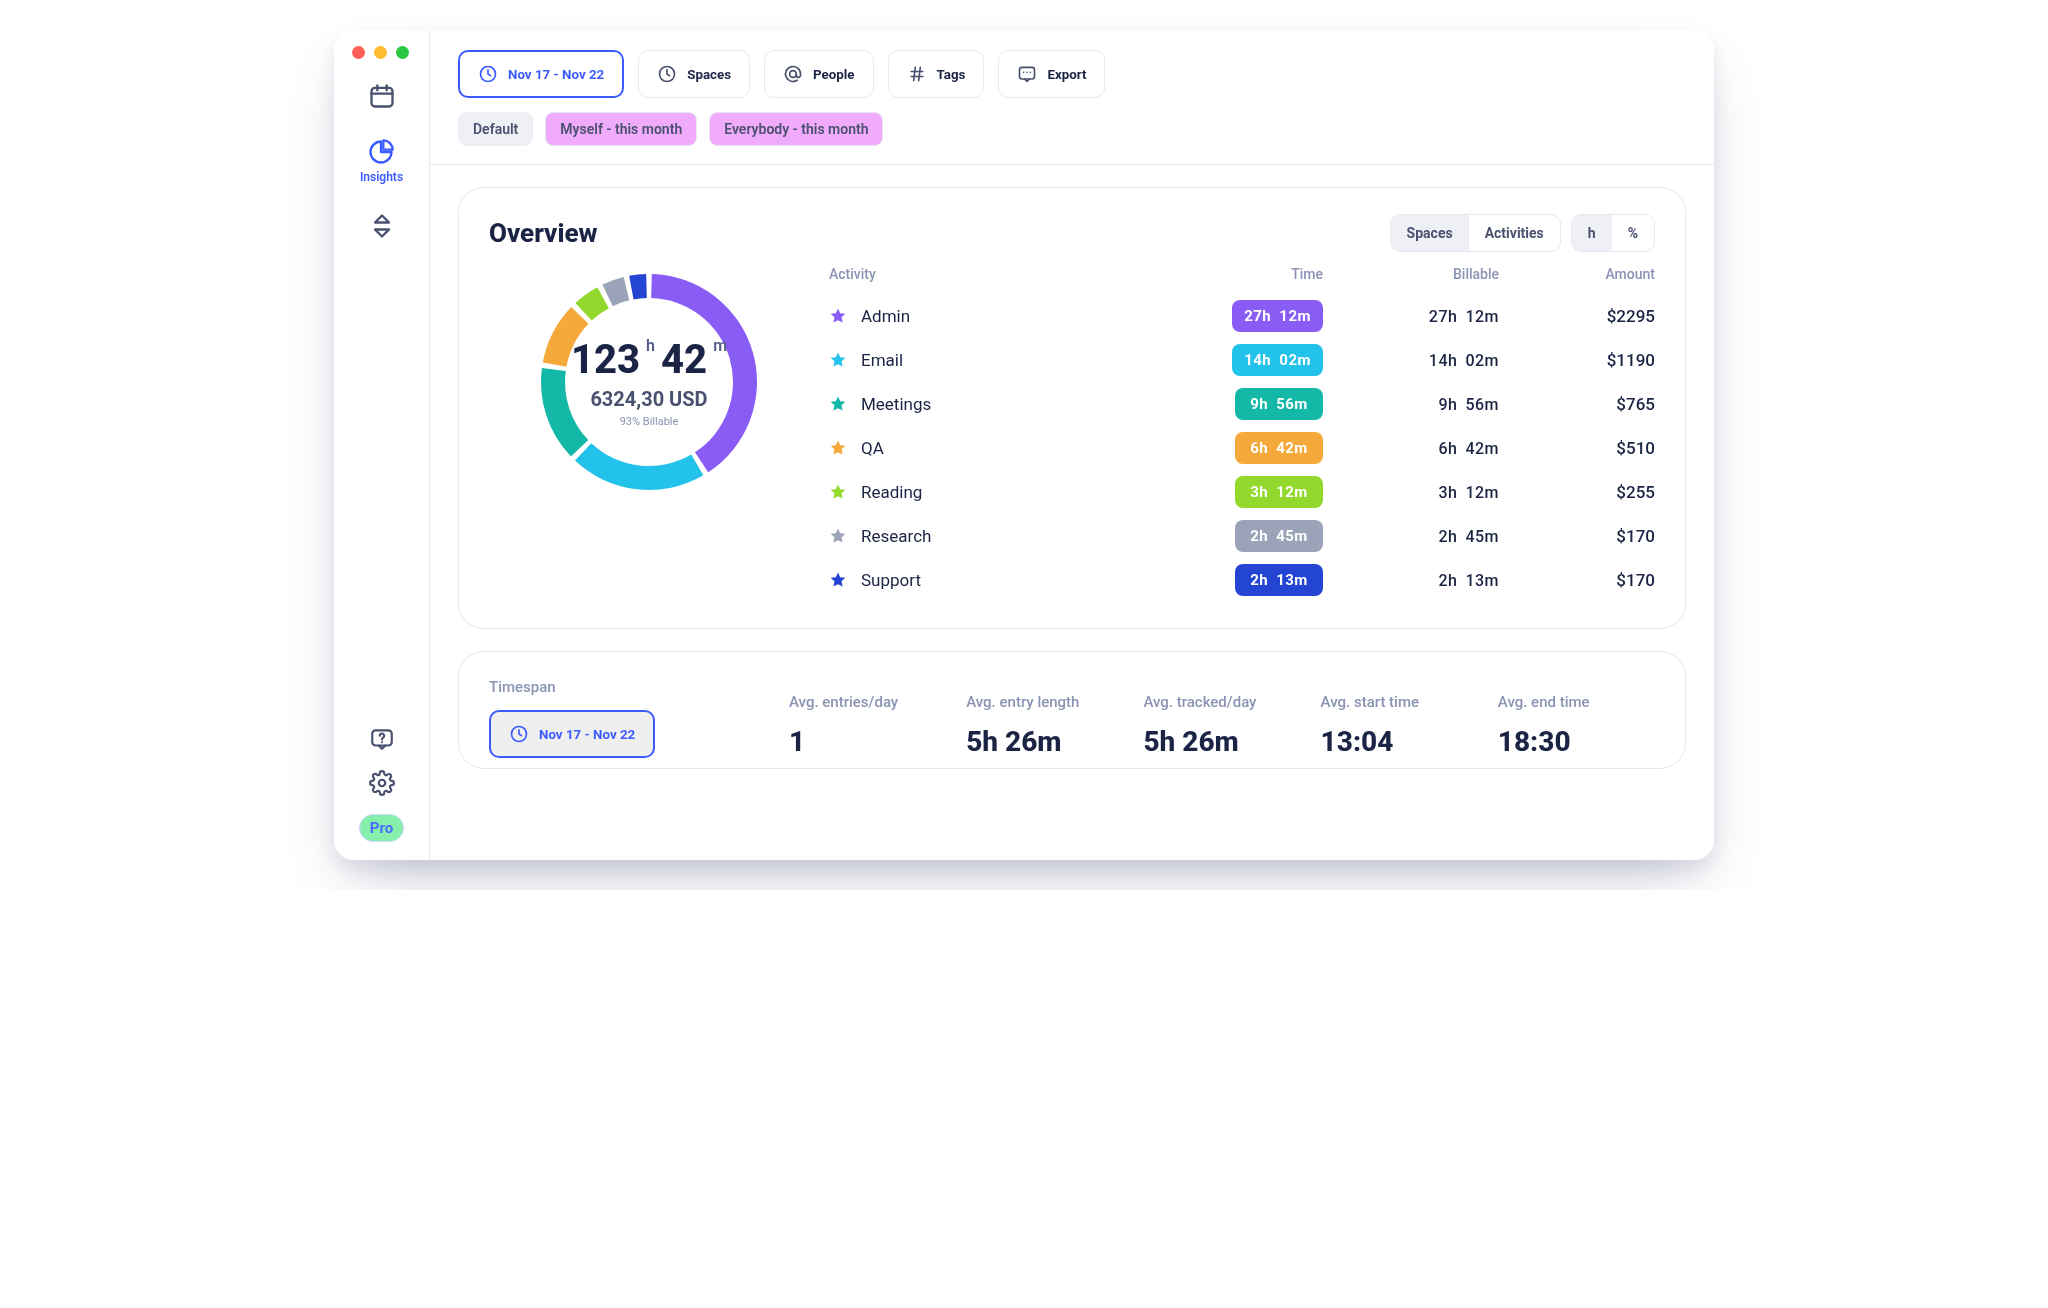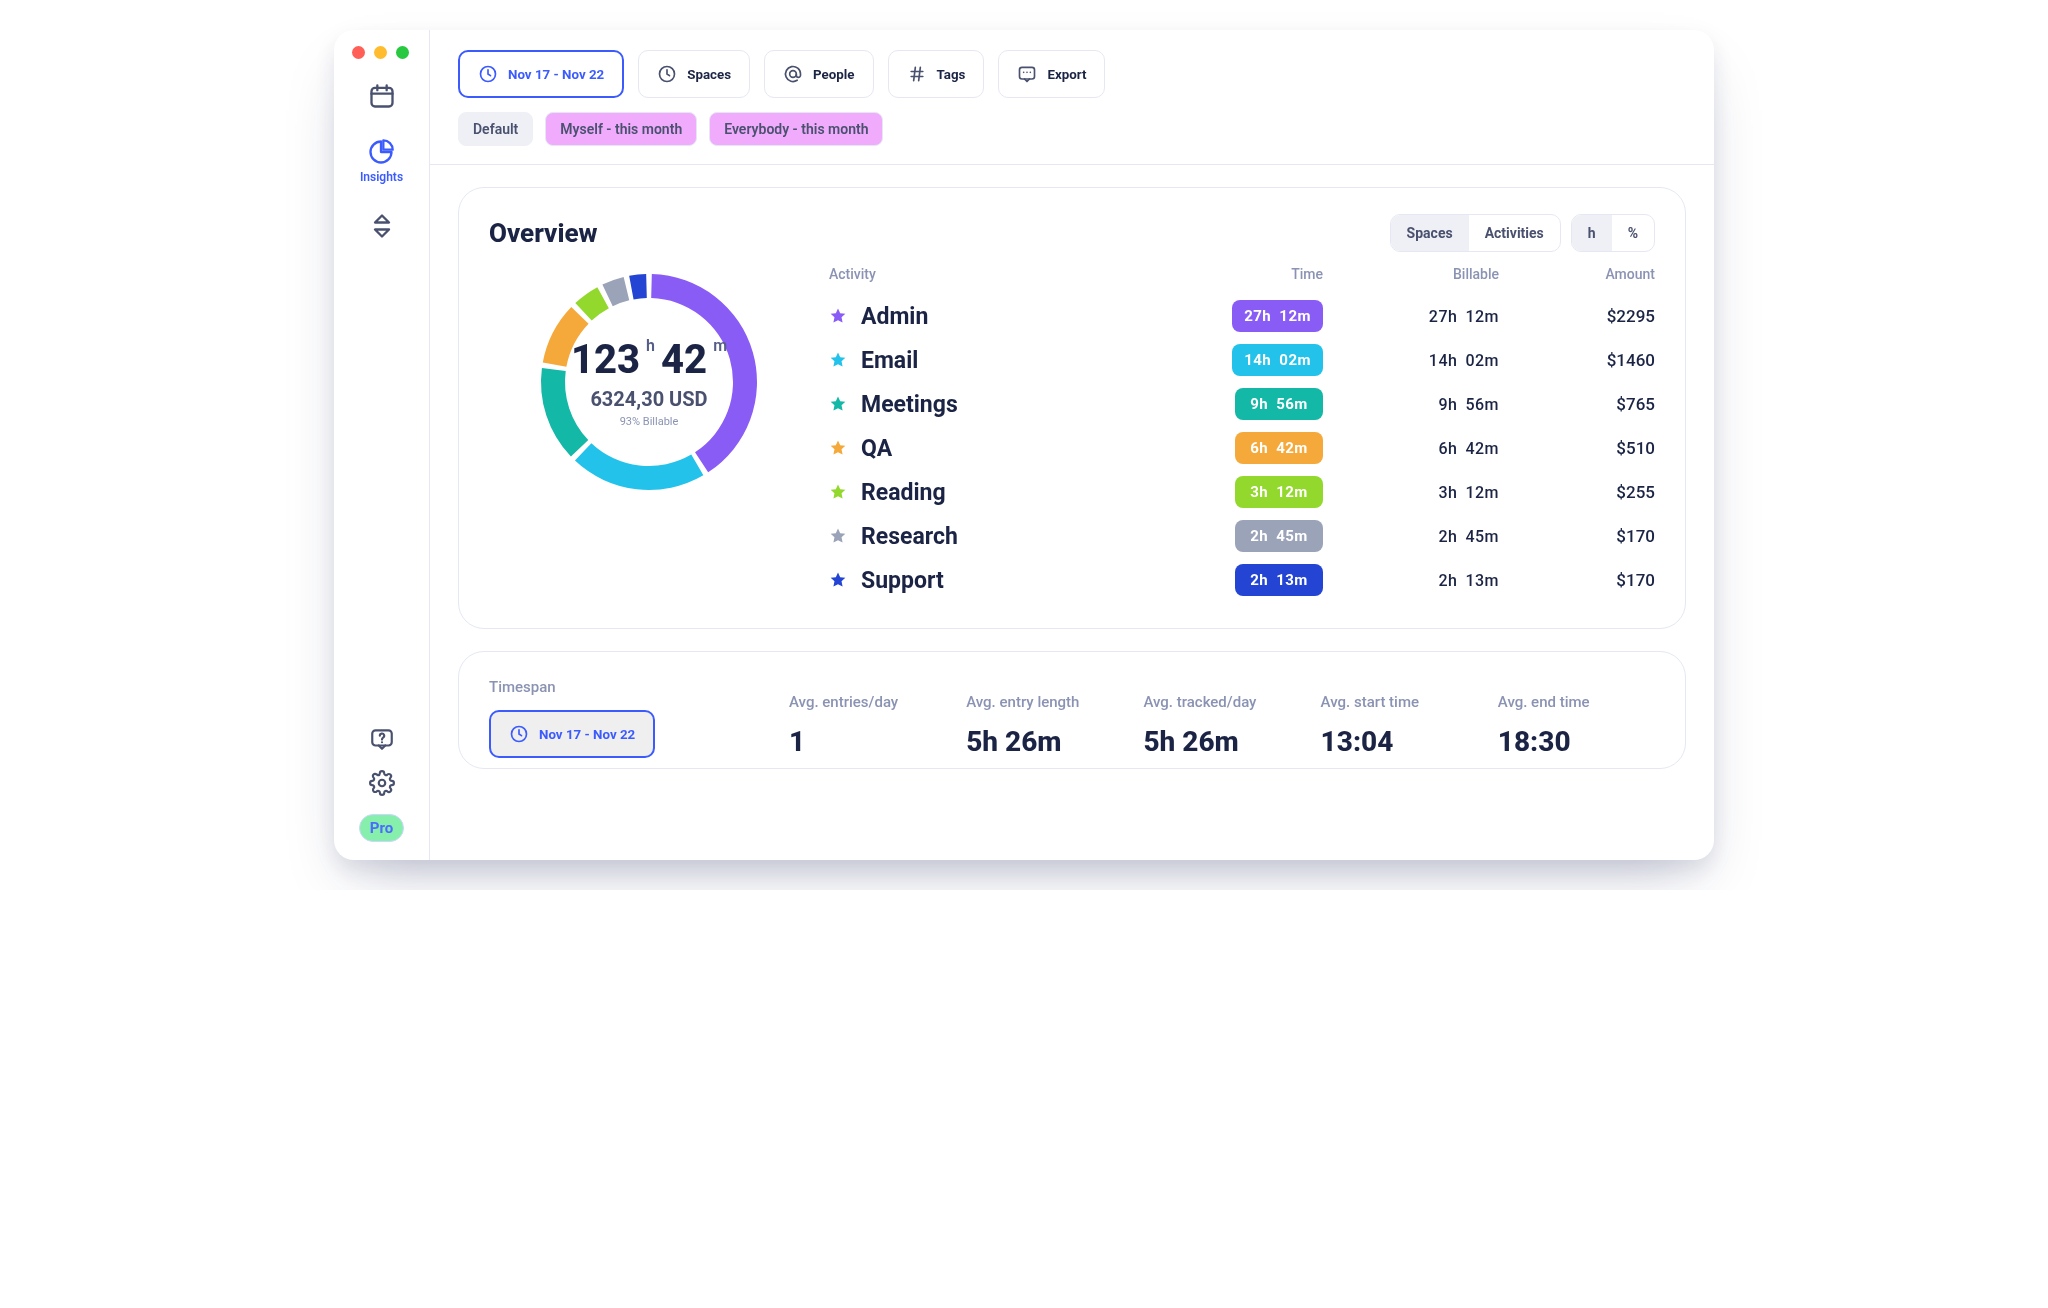--- a/index.html
+++ b/index.html
@@ -68,21 +68,21 @@
   .dc-amount{font-size:20px;font-weight:700;color:#4a516f;margin-top:4px}
   .dc-bill{font-size:11px;color:var(--muted);margin-top:4px}
 
   .table{flex:1}
   .thead,.trow{display:grid;grid-template-columns:1fr 140px 160px 140px;align-items:center;gap:16px}
   .thead{color:var(--muted);font-size:14px;font-weight:500;padding:4px 0 12px}
   .th-right{text-align:right}
   .trow{height:44px}
   .act-cell{display:flex;align-items:center;gap:14px}
   .star{width:18px;height:18px;display:inline-block}
-  .act-name{font-weight:700;color:var(--ink);font-size:23px}
+  .act-name{font-weight:400;color:var(--ink);font-size:17px}
   .time-pill{display:inline-flex;align-items:center;justify-content:center;height:32px;padding:0 12px;border-radius:8px;color:#fff;font-weight:700;font-size:15px;min-width:88px;letter-spacing:.5px}
   .time-pill .sp{display:inline-block;width:8px}
   .bill-cell{text-align:right;color:var(--ink);font-weight:500;font-size:16px;letter-spacing:.5px}
   .bill-cell .sp{display:inline-block;width:8px}
   .amt-cell{text-align:right;color:var(--ink);font-weight:500;font-size:17px}
   .time-cell-wrap{display:flex;justify-content:flex-end}
   .trends-grid{display:grid;grid-template-columns:280px repeat(5,1fr);gap:20px;align-items:end}
   .tlabel{font-size:15px;color:var(--muted);font-weight:500;margin-bottom:14px}
   .tval{font-size:28px;font-weight:800;color:var(--ink)}
   .date-outline{display:inline-flex;align-items:center;gap:10px;height:48px;padding:0 18px;border:2px solid var(--primary);border-radius:10px;color:var(--primary);font-weight:700;cursor:pointer}
@@ -252,21 +252,21 @@
     <div class="act-cell">
                       <svg class="star" viewBox="0 0 24 24">
                         <path fill="#22c2ea" d="M12 2l2.9 6.3 6.9.8-5.1 4.7 1.4 6.8L12 17.8 5.9 20.6l1.4-6.8L2.2 9.1l6.9-.8L12 2z"></path>
                       </svg>
                       <span class="act-name">Email</span>
                     </div>
     <div class="time-cell-wrap">
                       <span class="time-pill" style="background:#22c2ea">14h<span class="sp"></span>02m</span>
                     </div>
     <div class="bill-cell">14h<span class="sp"></span>02m</div>
-    <div class="amt-cell">$1460</div>
+    <div class="amt-cell">$1190</div>
                   </div>
                   <div class="trow">
     <div class="act-cell">
                       <svg class="star" viewBox="0 0 24 24">
                         <path fill="#14b8a6" d="M12 2l2.9 6.3 6.9.8-5.1 4.7 1.4 6.8L12 17.8 5.9 20.6l1.4-6.8L2.2 9.1l6.9-.8L12 2z"></path>
                       </svg>
                       <span class="act-name">Meetings</span>
                     </div>
     <div class="time-cell-wrap">
                       <span class="time-pill" style="background:#14b8a6">9h<span class="sp"></span>56m</span>

